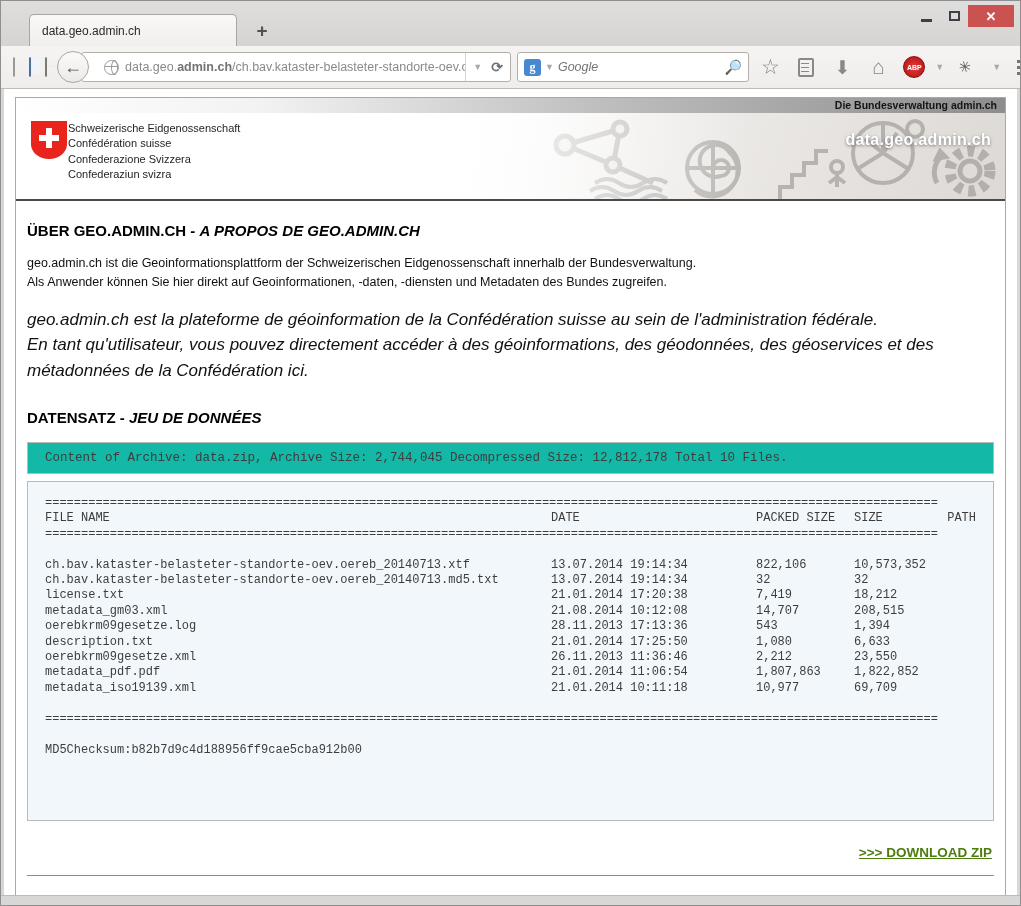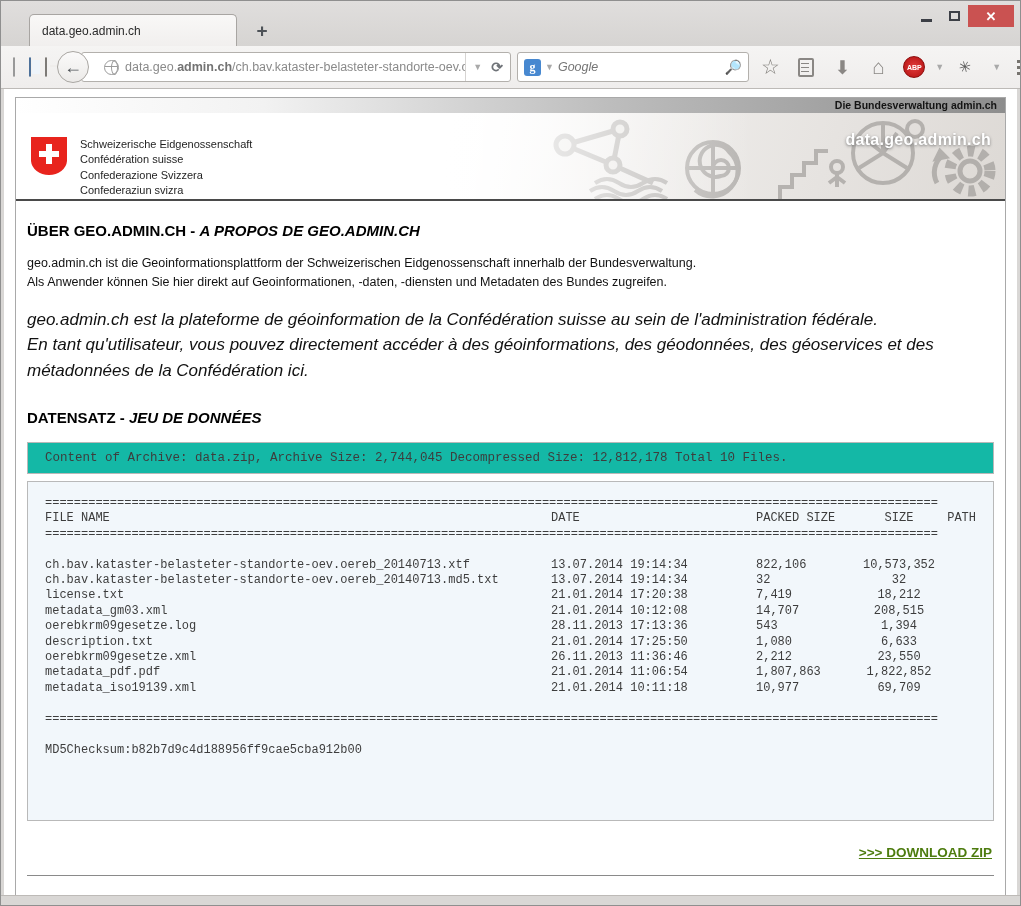--- a/index.html
+++ b/index.html
@@ -84,40 +84,40 @@
   .gov-strip{
     height:15px; background:linear-gradient(to right,#ffffff 0%,#f2f2f2 25%,#bdbdbd 60%,#8d8d8d 100%);
     font-size:10.5px; font-weight:bold; color:#141414; text-align:right; line-height:15px; padding-right:8px;
   }
   .banner{ position:absolute; right:0; top:15px; width:560px; height:86px; overflow:hidden;
     background:linear-gradient(110deg,#ffffff 0%,#efedeb 35%,#ddd9d5 100%);}
   .banner-fade{ position:absolute; left:0; top:0; width:55%; height:100%;
     background:linear-gradient(to right,#ffffff 0%, rgba(255,255,255,0) 100%);}
   .banner-title{ position:absolute; right:14px; top:18px; color:#ffffff; font-weight:bold; font-size:16px;
     text-shadow:0 1px 3px rgba(110,110,110,.9); letter-spacing:.3px;}
-  .logo{ position:absolute; left:14px; top:38px; display:flex; gap:12px; z-index:3;}
+  .logo{ position:absolute; left:14px; top:22px; display:flex; gap:0; z-index:3;}
   .logo-text{ font-size:11px; color:#1f1f1f; line-height:1.4; padding-top:1px;}
   
   .content{ padding:0 11px;}
   h1.pgh{ font-size:15px; margin:21px 0 0; color:#000;}
   h1.pgh .fr, h2.pgh .fr{ font-style:italic;}
   h2.pgh{ font-size:15px; margin:26px 0 0; color:#000;}
   p.de{ font-size:12.5px; line-height:1.5; margin-top:15px; color:#111;}
   p.fr{ font-size:17px; line-height:1.5; margin-top:15px; color:#111; font-style:italic;}
   .summary-box{
     margin-top:16px; background:#14b8a6; border:1px solid #b9b9b9;
     padding:8px 17px; font-family:"Liberation Mono", monospace; font-size:12.5px; color:#3d3d3d;
   }
   .listing-box{
     margin-top:7px; background:#f2f7fb; border:1px solid #b9b9b9;
     padding:14px 17px 16px; font-family:"Liberation Mono", monospace; font-size:12px; color:#3d3d3d;
   }
   .mline{ line-height:15.4px; white-space:pre; overflow:hidden;}
   .frow{ display:flex; line-height:15.4px; white-space:pre;}
-  .c1{ width:506px;} .c2{ width:167px;} .c3{ width:98px;margin-left:38px;} .c4{ width:90px;text-align:center;} .c5{ flex:1; text-align:right; padding-right:16px;}
+  .c1{ width:506px;} .c2{ width:167px;} .c3{ width:98px;margin-left:38px;} .c4{ width:90px;} .c5{ flex:1; text-align:right; padding-right:16px;}
   .sep{ letter-spacing:0; }
   .dl-row{ text-align:right; margin:22px 2px 0;}
   .dl-link{ color:#4d7c0f; font-weight:bold; font-size:13.5px; text-decoration:underline;}
   .foot-hr{ border:none; border-top:1px solid #8a8a8a; margin:14px 0 0;}
   .foot-line{ text-align:right; font-size:12.5px; margin-top:17px; color:#333;}
   .foot-line a{ color:#1a5a96; text-decoration:none;}
   .foot-it{ font-style:italic;}
 </style>
 </head>
 <body>
@@ -300,21 +300,21 @@
             </div>
             <div class="frow">
               <span class="c1">license.txt</span>
               <span class="c2">21.01.2014 17:20:38</span>
               <span class="c3">7,419</span>
               <span class="c4">18,212</span>
               <span class="c5"></span>
             </div>
             <div class="frow">
               <span class="c1">metadata_gm03.xml</span>
-              <span class="c2">21.01.2014 10:12:08</span>
+              <span class="c2">21.08.2014 10:12:08</span>
               <span class="c3">14,707</span>
               <span class="c4">208,515</span>
               <span class="c5"></span>
             </div>
             <div class="frow">
               <span class="c1">oerebkrm09gesetze.log</span>
               <span class="c2">28.11.2013 17:13:36</span>
               <span class="c3">543</span>
               <span class="c4">1,394</span>
               <span class="c5"></span>

